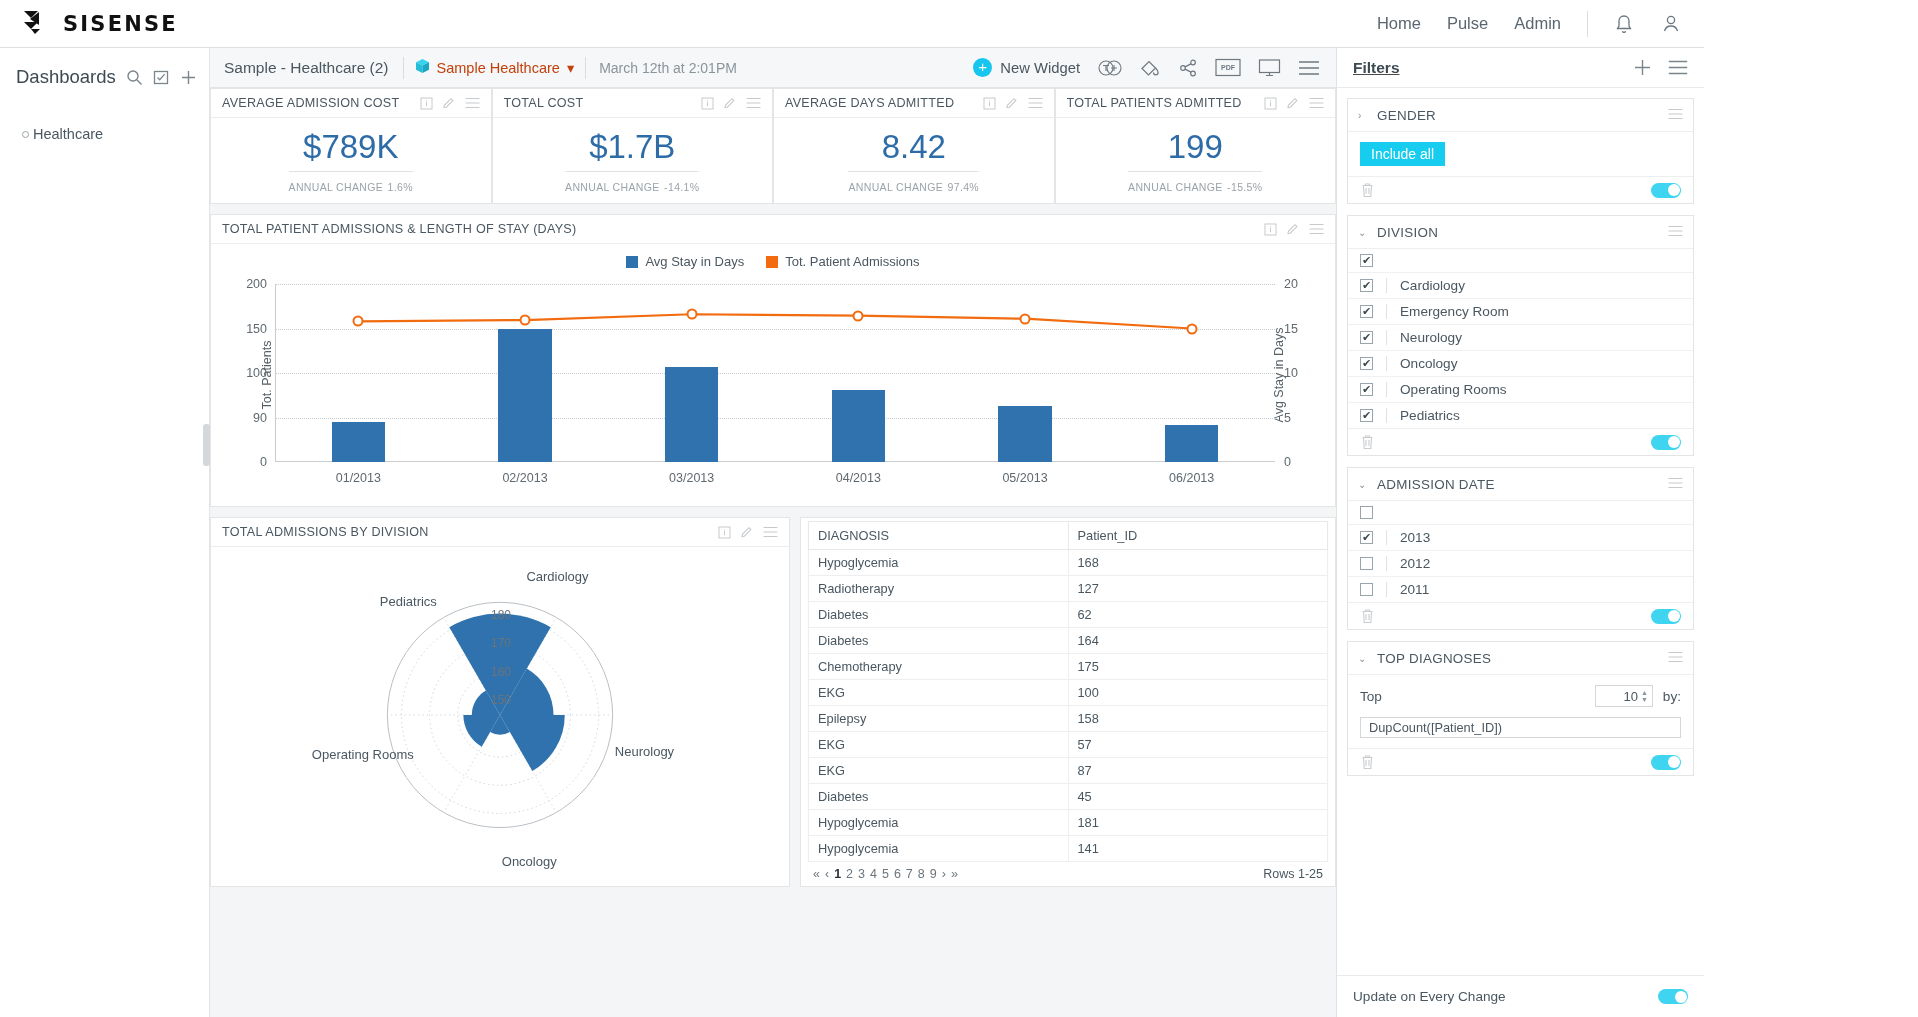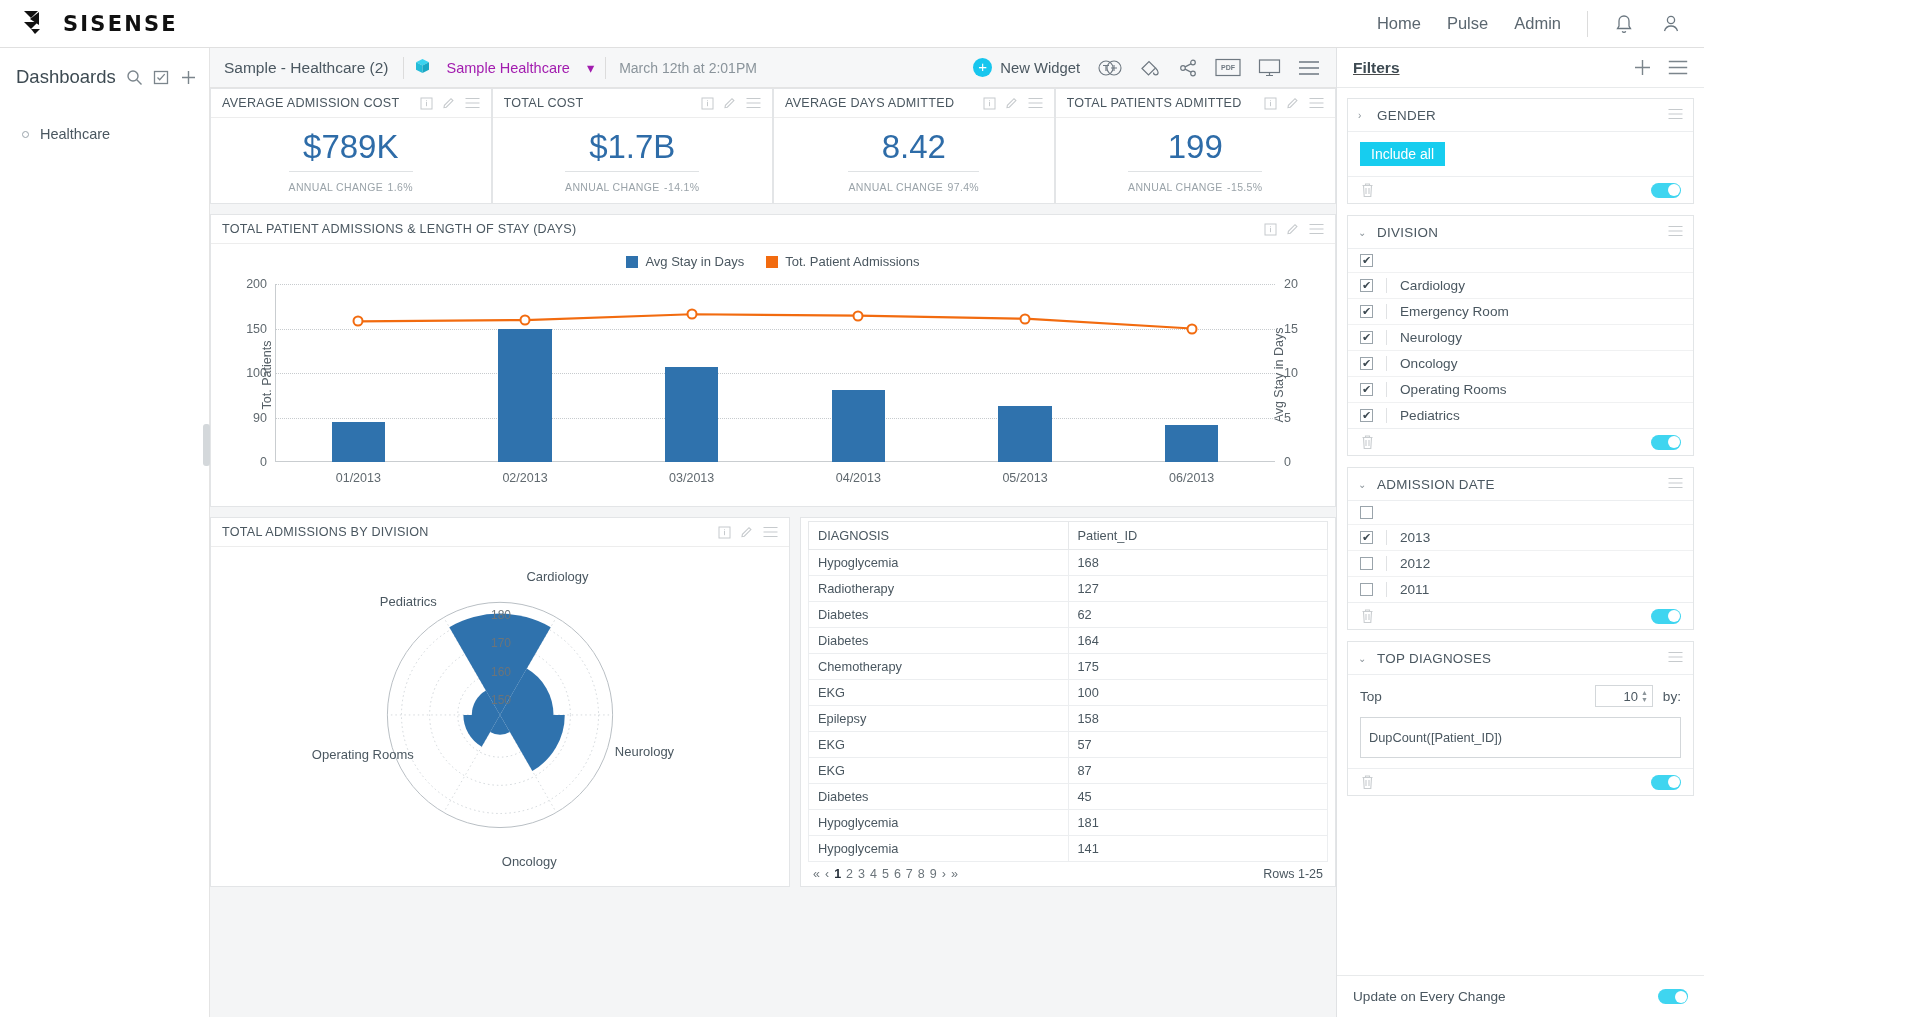--- a/index.html
+++ b/index.html
@@ -37,21 +37,21 @@
     width: 210px; min-width: 210px; background: #fff;
     border-right: 1px solid #e4e4e4; display: flex; flex-direction: column;
   }
   .sb-head {
     display: flex; align-items: center; padding: 18px 14px 16px 16px; gap: 10px;
   }
   .sb-title { font-size: 18.5px; color: #3d4a52; font-weight: 400; flex: 1; }
   .sb-icon { color: #7b858c; display: flex; align-items: center; cursor: pointer; }
   .sb-list { padding-top: 16px; }
   .sb-item {
-    display: flex; align-items: center; gap: 11px;
+    display: flex; align-items: center; gap: 4px;
     padding: 6px 14px 6px 22px; font-size: 14.5px; color: #4a5760; cursor: pointer;
   }
   .sb-bullet {
     width: 7px; height: 7px; border: 1px solid #9aa4ab;
     border-radius: 50%; background: #fff;
   }
   .sb-drag {
     position: absolute; left: 203px; top: 424px; width: 7px; height: 42px;
     background: #d4d8db; border-radius: 3px;
   }
@@ -60,22 +60,22 @@
   .center { flex: 1; display: flex; flex-direction: column; min-width: 0; background: #f4f5f6; position: relative; }
 
   .dashbar {
     height: 40px; min-height: 40px; background: #f6f7f8;
     border-bottom: 1px solid #e4e4e4;
     display: flex; align-items: center; padding: 0 16px 0 14px; gap: 0;
   }
   .db-name { font-size: 15.5px; color: #4a5760; padding-right: 14px; }
   .vline { width: 1px; height: 22px; background: #dcdcdc; }
   .db-cube {
-    display: flex; align-items: center; gap: 17px;
-    padding: 0 11px; color: #a21caf; font-size: 14.5px; cursor: pointer;
+    display: flex; align-items: center; gap: 7px;
+    padding: 0 11px; color: #c2410c; font-size: 14.5px; cursor: pointer;
   }
   .db-date { font-size: 14px; color: #8a949b; padding-left: 13px; }
   .db-tools { margin-left: auto; display: flex; align-items: center; gap: 17px; }
   .plus-circle {
     width: 19px; height: 19px; border-radius: 50%; background: #17c6ee;
     color: #fff; font-size: 15px; line-height: 17px; text-align: center;
     font-weight: 500;
   }
   .nw-btn { display: flex; align-items: center; gap: 8px; font-size: 14.8px; color: #4a5760; cursor: pointer; }
   .tool-ic { color: #6e7881; display: flex; align-items: center; cursor: pointer; }
@@ -206,21 +206,21 @@
   .topdiag-row { display: flex; align-items: center; gap: 10px; padding: 10px 12px; }
   .topdiag-row .lbl { font-size: 13.6px; color: #4a5760; }
   .num-input {
     margin-left: auto; width: 58px; height: 22px; border: 1px solid #d3d7da;
     display: flex; align-items: center; padding: 0 4px; font-size: 13px; color: #4a5760;
   }
   .num-input span:first-child { flex: 1; text-align: right; }
   .spin { display: flex; flex-direction: column; font-size: 7px; color: #8b949a; line-height: 7px; margin-left: 3px; }
   .by-lbl { font-size: 13.6px; color: #4a5760; }
   .formula {
-    margin: 0 12px 10px 12px; border: 1px solid #d3d7da; padding: 12px 8px;
+    margin: 0 12px 10px 12px; border: 1px solid #d3d7da; padding: 2px 8px;
     font-size: 12.8px; color: #4a5760;
   }
   .fl-foot {
     height: 42px; min-height: 42px; display: flex; align-items: center;
     padding: 0 16px; border-top: 1px solid #e8eaeb; font-size: 13.6px; color: #4a5760;
   }
   .fl-foot .toggle { margin-left: auto; }
 </style>
 </head>
 <body>

